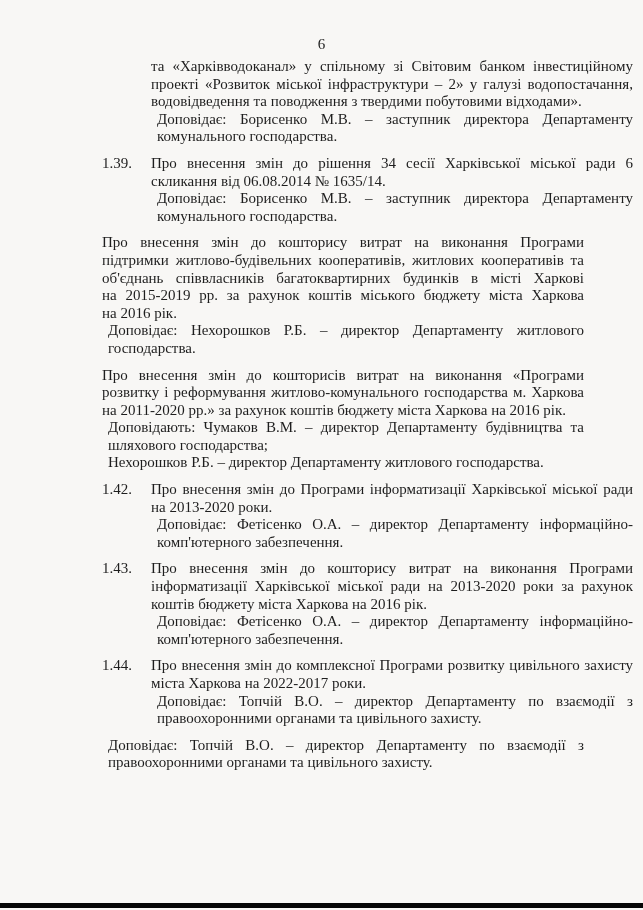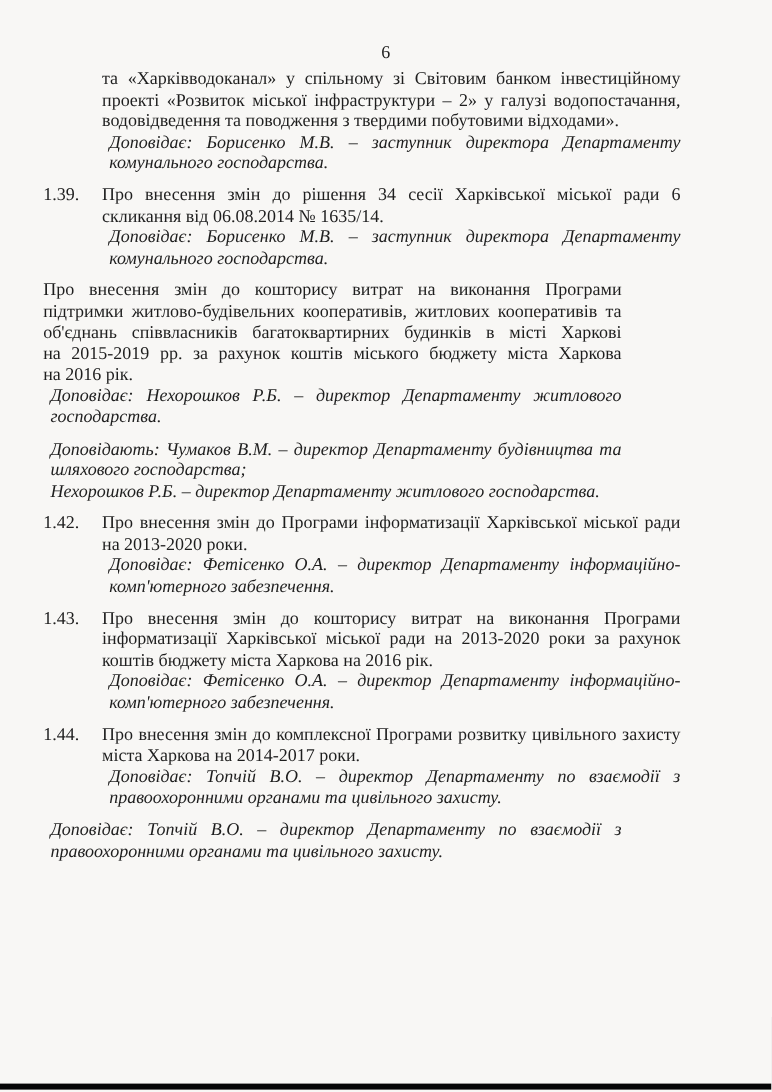--- a/index.html
+++ b/index.html
@@ -13,35 +13,34 @@
     color: #1e1e1e;
     overflow: hidden;
   }
   .page-number {
     padding-top: 36px;
     text-align: center;
     font-size: 15px;
     line-height: 17px;
   }
   .content {
-    padding-left: 36px;
+    padding-left: 102px;
     padding-top: 5px;
     width: 531px;
   }
   p { margin: 0; }
   .body-text, .speaker-text, .item-num {
     font-size: 15px;
     line-height: 17.6px;
   }
   .body-text {
     text-align: justify;
     width: 482px;
   }
   .speaker-text {
-    font-style: italic;
     text-align: justify;
     margin-left: 6px;
     width: 476px;
   }
   .intro-block { margin-left: 49px; }
   .agenda-item { display: flex; margin-top: 9px; }
   .item-num { flex: 0 0 49px; width: 49px; }
   .item-txt { width: 482px; }
   .bottom-bar {
     position: absolute;
@@ -76,20 +75,21 @@
 
     <div class="agenda-item">
       <div class="item-txt">
         <p class="body-text">Про внесення змін до кошторису витрат на виконання Програми підтримки житлово-будівельних кооперативів, житлових кооперативів та об'єднань співвласників багатоквартирних будинків в місті Харкові на&nbsp;2015-2019 рр. за рахунок коштів міського бюджету міста Харкова на&nbsp;2016 рік.</p>
         <p class="speaker-text">Доповідає: Нехорошков Р.Б. – директор Департаменту житлового господарства.</p>
       </div>
     </div>
 
     <div class="agenda-item">
       <div class="item-txt">
+        <p class="body-text">Про внесення змін до кошторисів витрат на виконання «Програми розвитку і реформування житлово-комунального господарства м.&nbsp;Харкова на&nbsp;2011-2020 рр.» за рахунок коштів бюджету міста Харкова на 2016 рік.</p>
         <p class="speaker-text">Доповідають: Чумаков В.М. – директор Департаменту будівництва та шляхового господарства;</p>
         <p class="speaker-text">Нехорошков Р.Б. – директор Департаменту житлового господарства.</p>
       </div>
     </div>
 
     <div class="agenda-item">
       <div class="item-num">1.42.</div>
       <div class="item-txt">
         <p class="body-text">Про внесення змін до Програми інформатизації  Харківської міської ради на&nbsp;2013-2020 роки.</p>
         <p class="speaker-text">Доповідає: Фетісенко О.А. – директор Департаменту інформаційно-комп'ютерного забезпечення.</p>
@@ -100,21 +100,21 @@
       <div class="item-num">1.43.</div>
       <div class="item-txt">
         <p class="body-text">Про внесення змін до кошторису витрат на виконання Програми інформатизації Харківської міської ради на 2013-2020 роки за рахунок коштів  бюджету міста Харкова на&nbsp;2016 рік.</p>
         <p class="speaker-text">Доповідає: Фетісенко О.А. – директор Департаменту інформаційно-комп'ютерного забезпечення.</p>
       </div>
     </div>
 
     <div class="agenda-item">
       <div class="item-num">1.44.</div>
       <div class="item-txt">
-        <p class="body-text">Про внесення змін до комплексної Програми розвитку цивільного захисту міста Харкова на 2014-2017 роки.</p>
+        <p class="body-text">Про внесення змін до комплексної Програми розвитку цивільного захисту міста Харкова на 2022-2017 роки.</p>
         <p class="speaker-text">Доповідає: Топчій В.О. – директор Департаменту по взаємодії з правоохоронними органами та цивільного захисту.</p>
       </div>
     </div>
 
     <div class="agenda-item">
       <div class="item-txt">
         <p class="speaker-text">Доповідає: Топчій В.О. – директор Департаменту по взаємодії з правоохоронними органами та цивільного захисту.</p>
       </div>
     </div>
 

